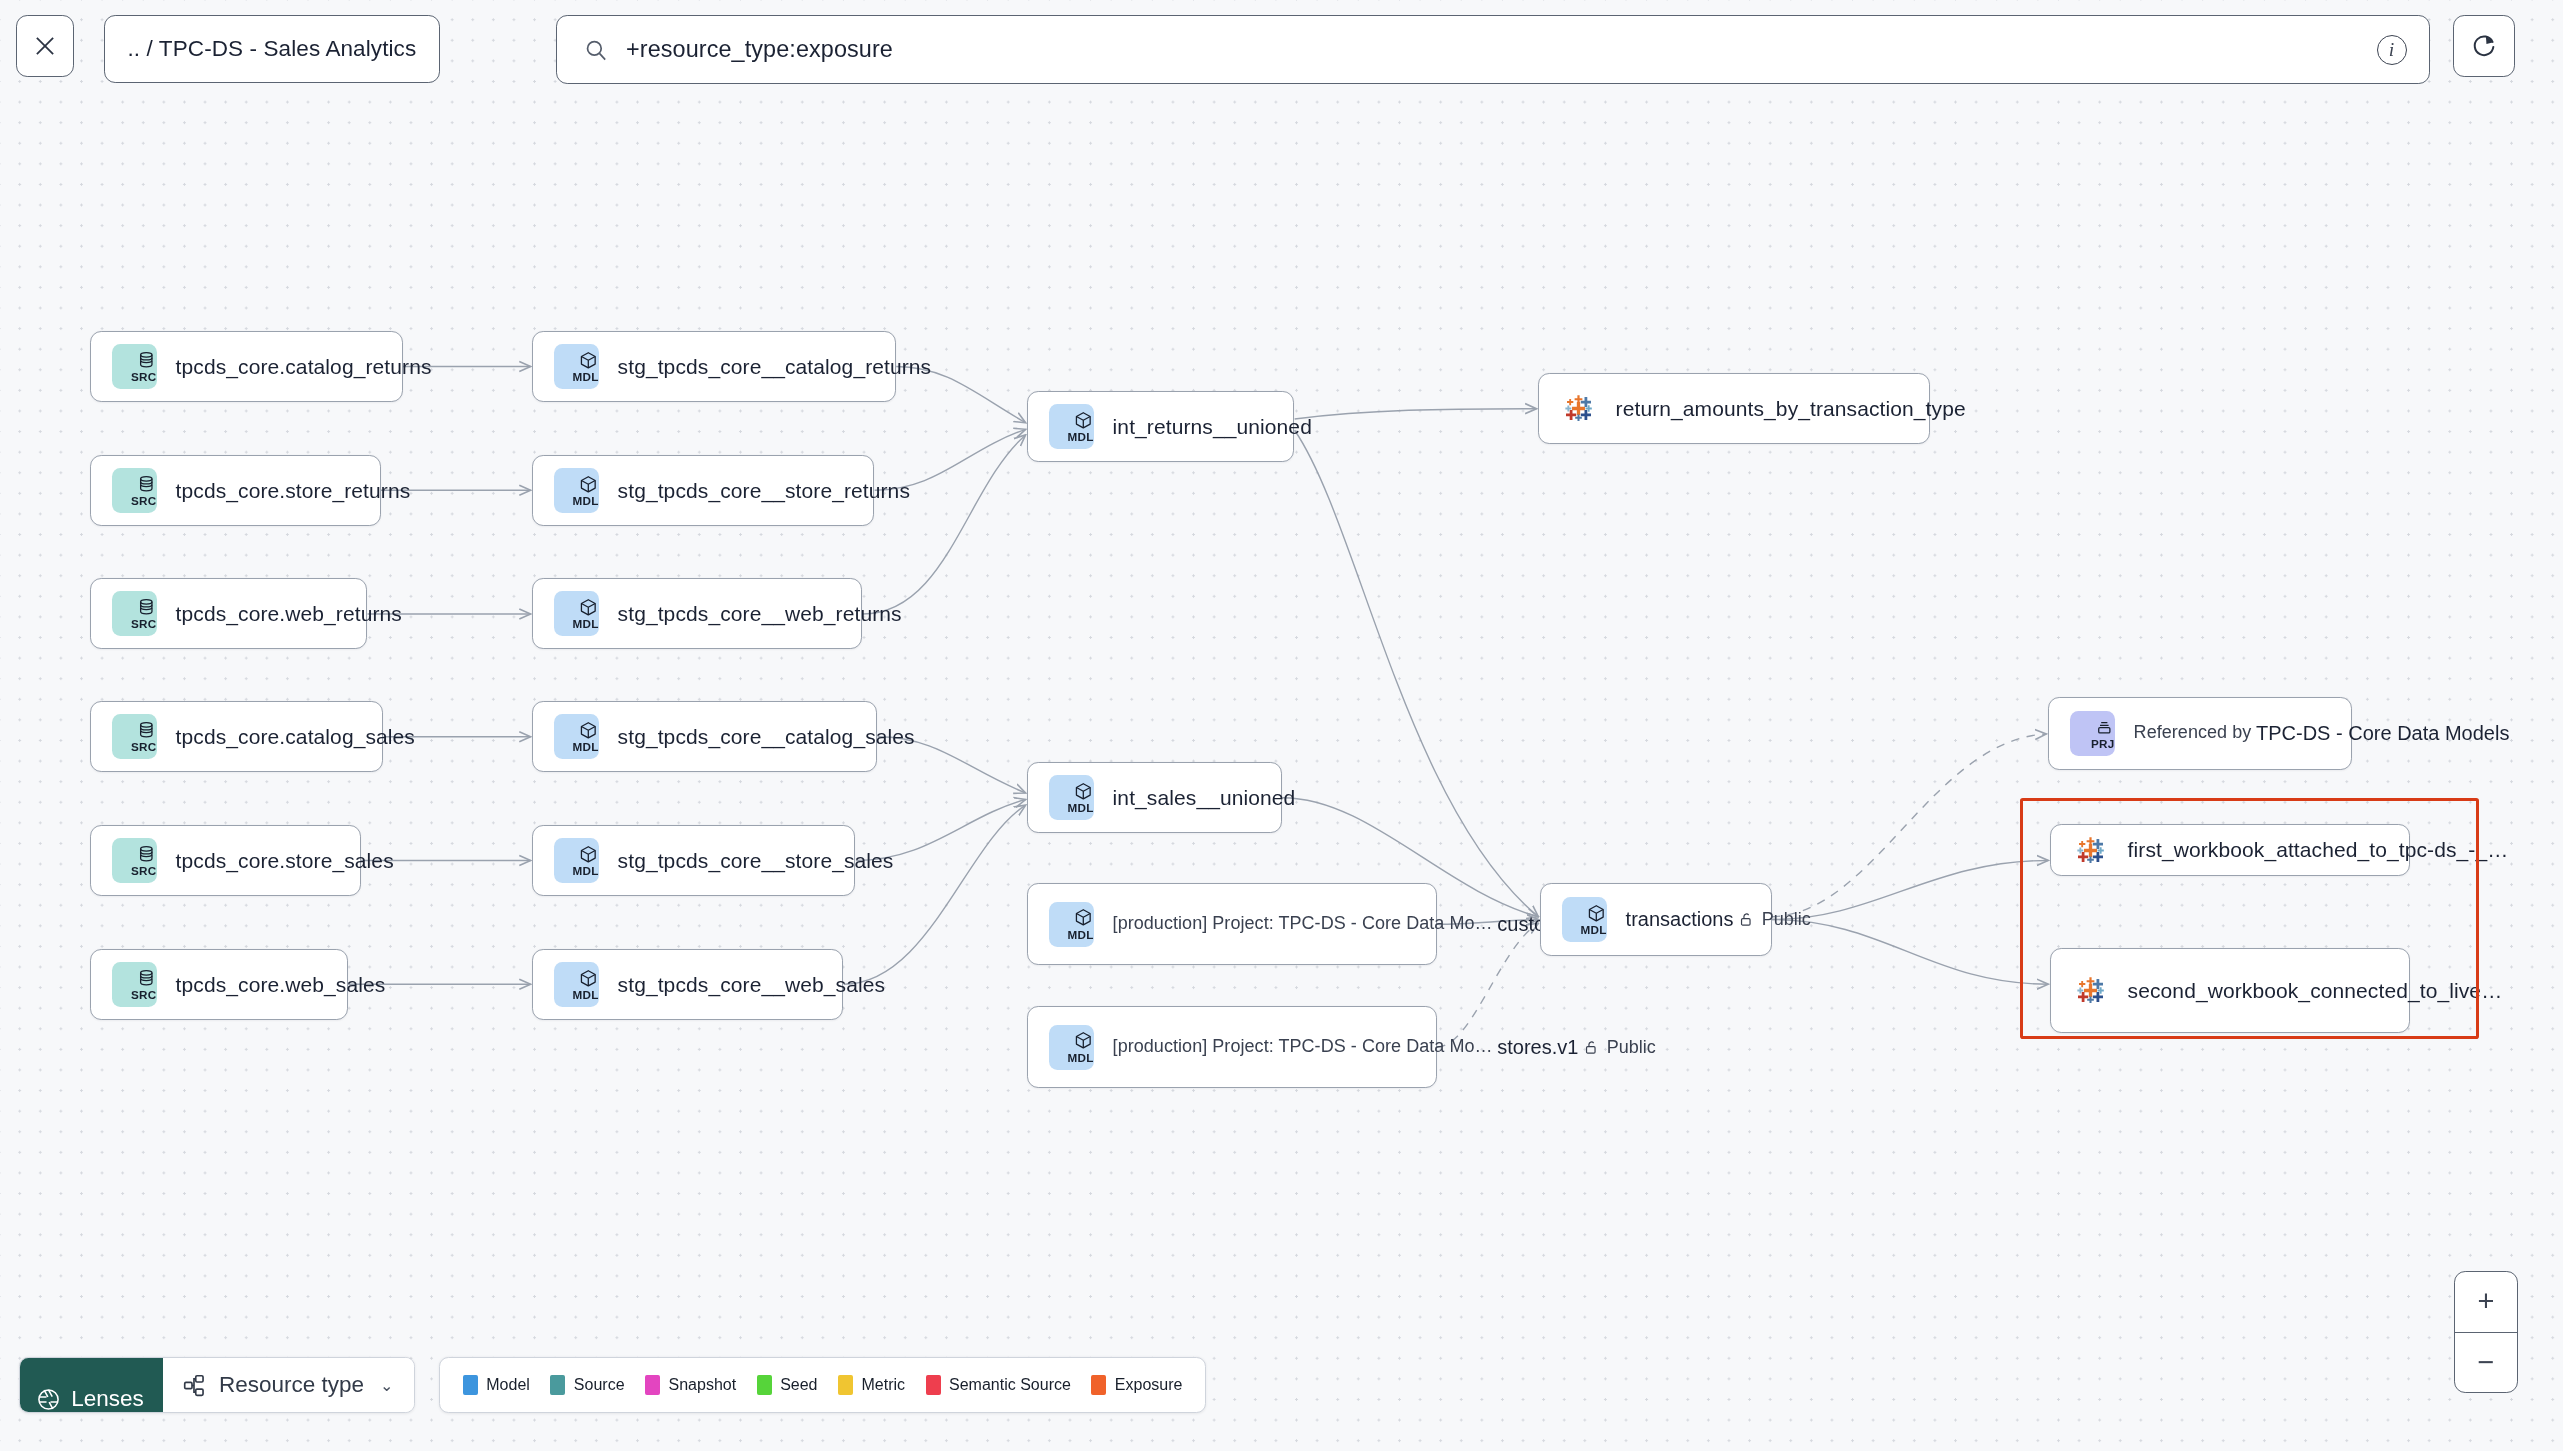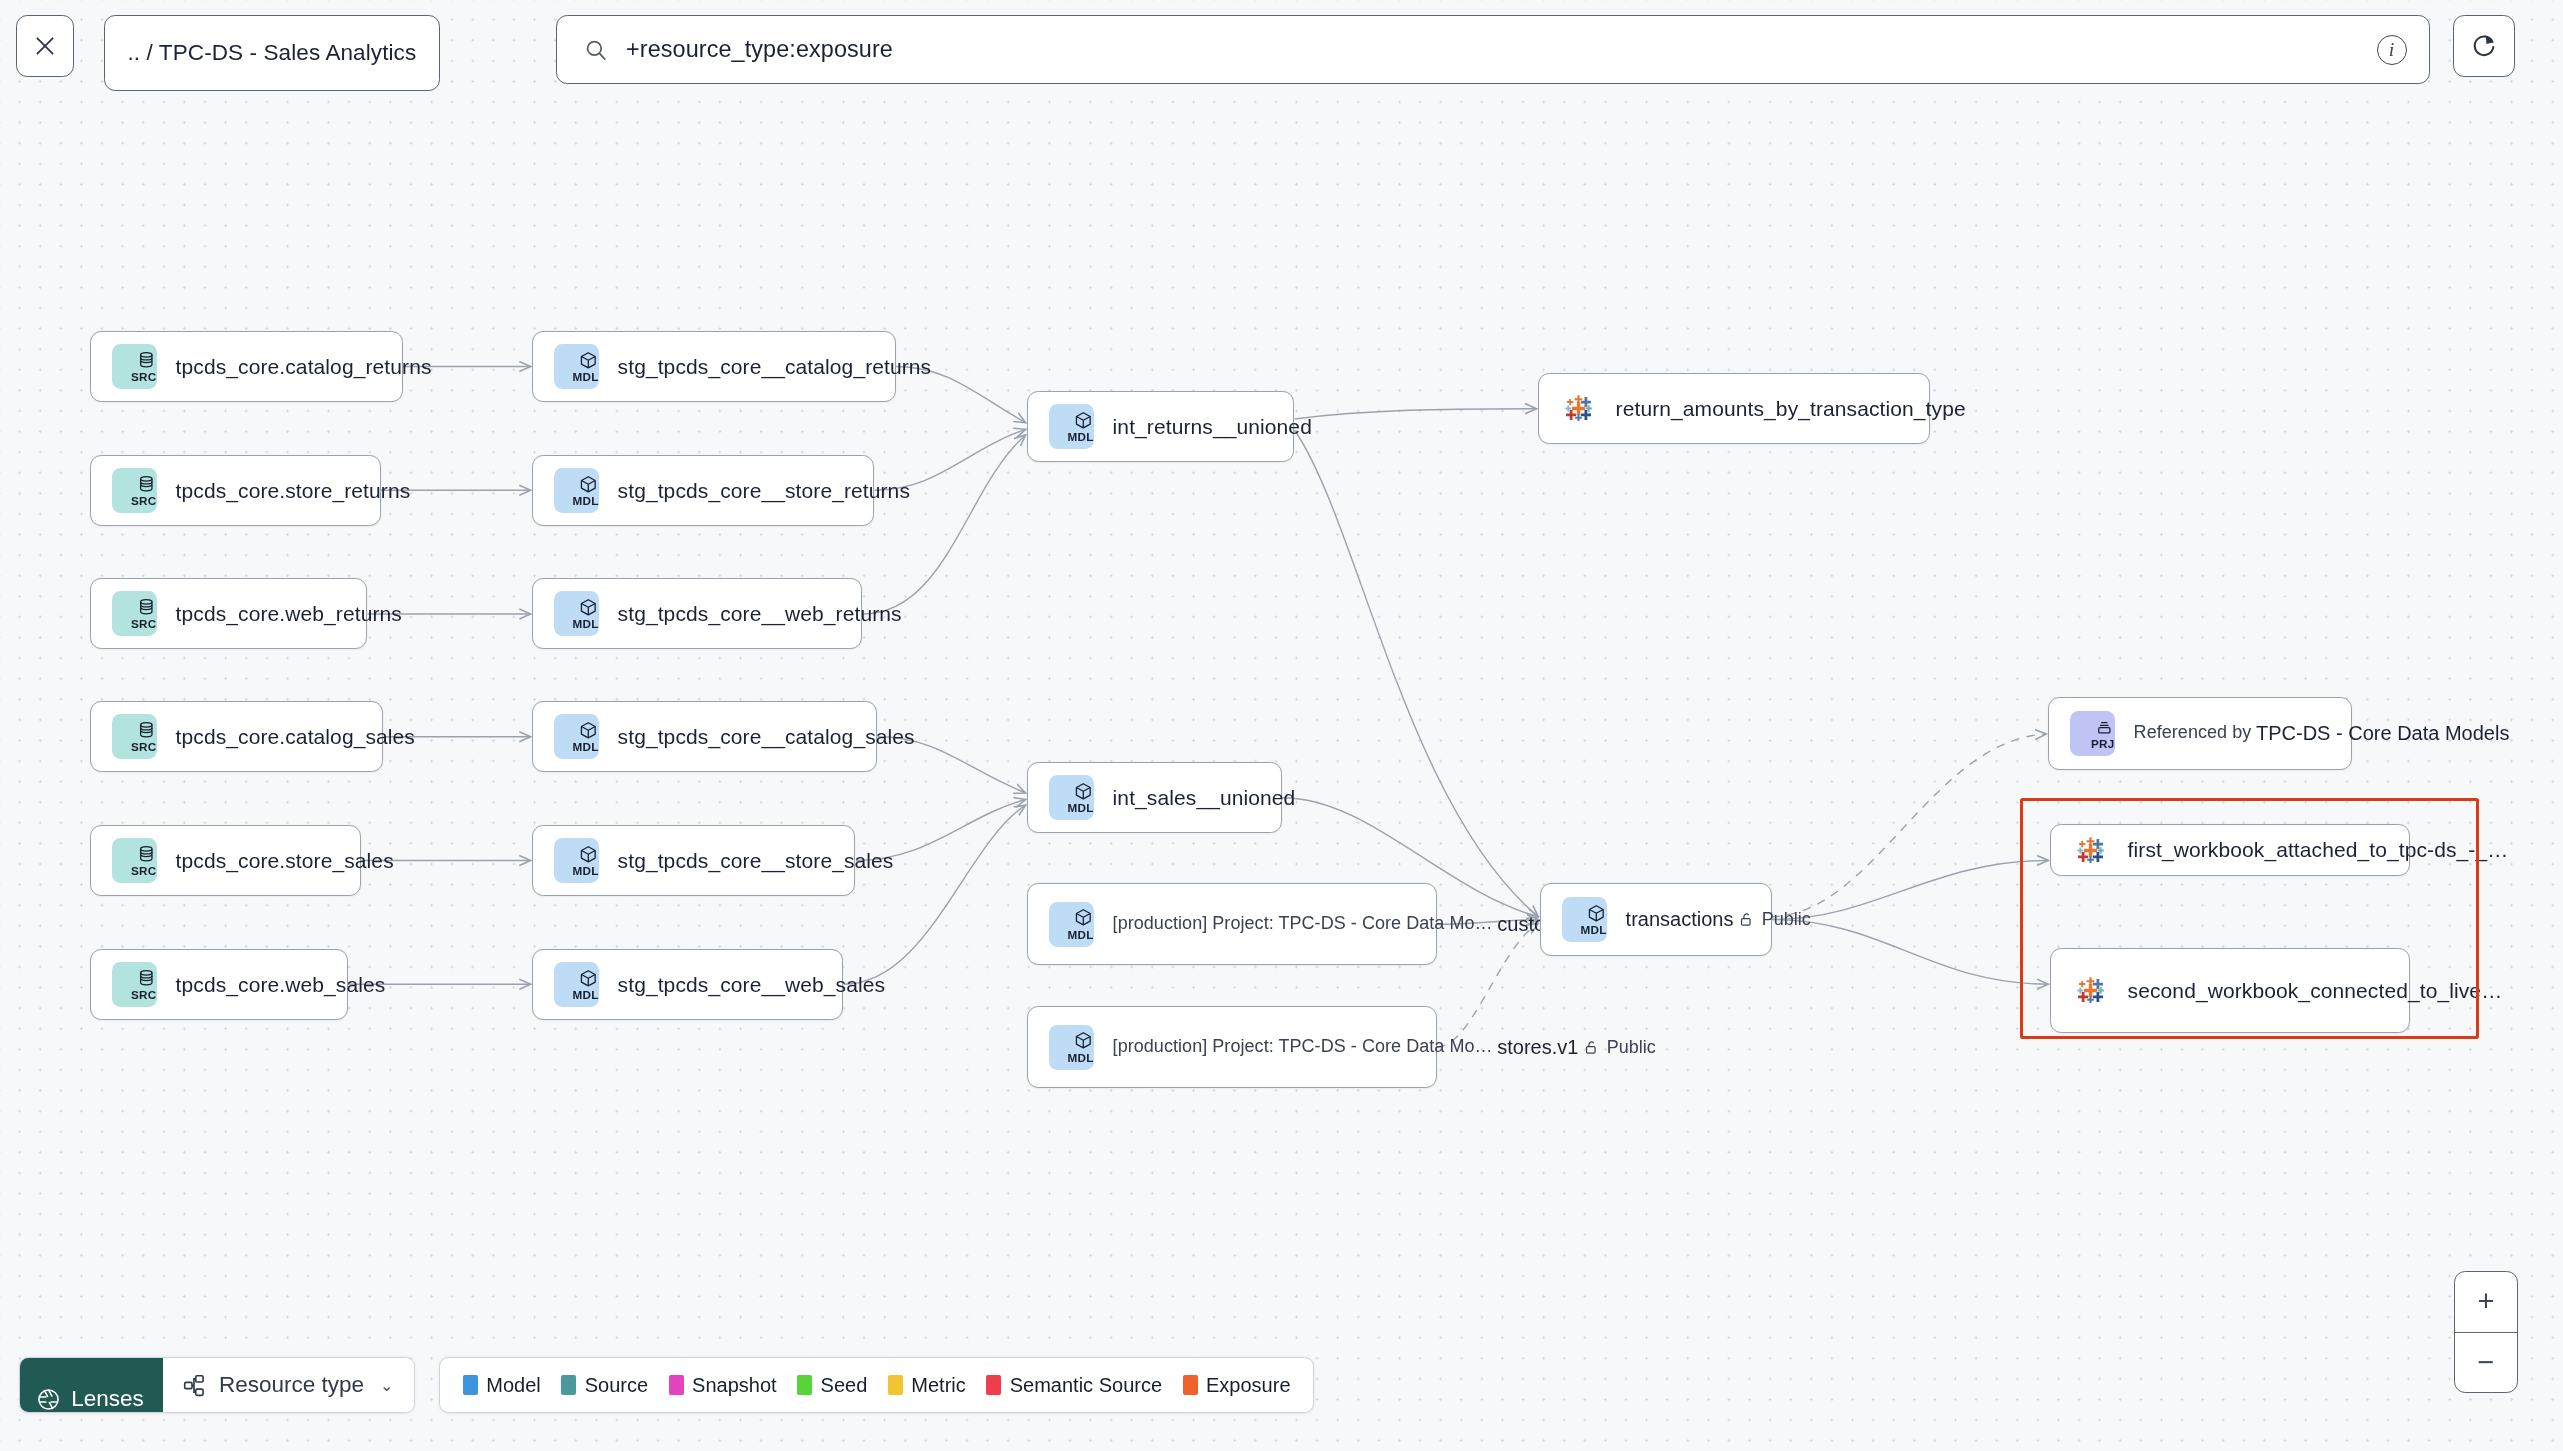--- a/index.html
+++ b/index.html
@@ -29,21 +29,21 @@
     position: absolute;
     background: #ffffff;
     border: 1.5px solid #5b6472;
     border-radius: 11.2px;
     display: flex; align-items: center; justify-content: center;
     pointer-events: auto;
     cursor: pointer;
   }
   #close-btn { left: 16px; top: 15px; width: 58px; height: 62px; }
   #breadcrumb-btn {
-    left: 104px; top: 15px; height: 76px;
+    left: 104px; top: 15px; height: 68px;
     padding: 0 22.5px;
     font-size: 22.5px; color: #1b2233;
     letter-spacing: 0.1px;
     justify-content: flex-start;
   }
   #search-box {
     left: 556px; top: 15px; width: 1874px; height: 69px;
     border-radius: 11.2px;
     justify-content: flex-start;
     padding: 0 22.5px 0 26px;
@@ -159,21 +159,21 @@
   .chev { font-size: 16px; color: #4a5261; margin-left: 3.7px; }
   #legend {
     display: flex; align-items: center; gap: 20.6px;
     height: 56px; padding: 0 22.5px;
     background: #ffffff;
     border: 1.3px solid #cfd4dc; border-radius: 9.4px;
     box-shadow: 0 0.9px 2.8px rgba(20,25,40,.08);
   }
   .legend-item { display: flex; align-items: center; gap: 8.4px; }
   .swatch { width: 15px; height: 19.7px; border-radius: 1.9px; flex: 0 0 auto; }
-  .legend-label { font-size: 20px; color: #181f2b; white-space: nowrap; }
+  .legend-label { font-size: 16px; color: #181f2b; white-space: nowrap; }
 </style>
 </head>
 <body>
 
 <div id="app">
 
   <div id="header">
     <div class="hdr-btn" id="close-btn">
       <svg width="26" height="26" viewBox="0 0 24 24" fill="none" stroke="#2b3342" stroke-width="1.7">
         <line x1="4.5" y1="4.5" x2="19.5" y2="19.5"></line>

